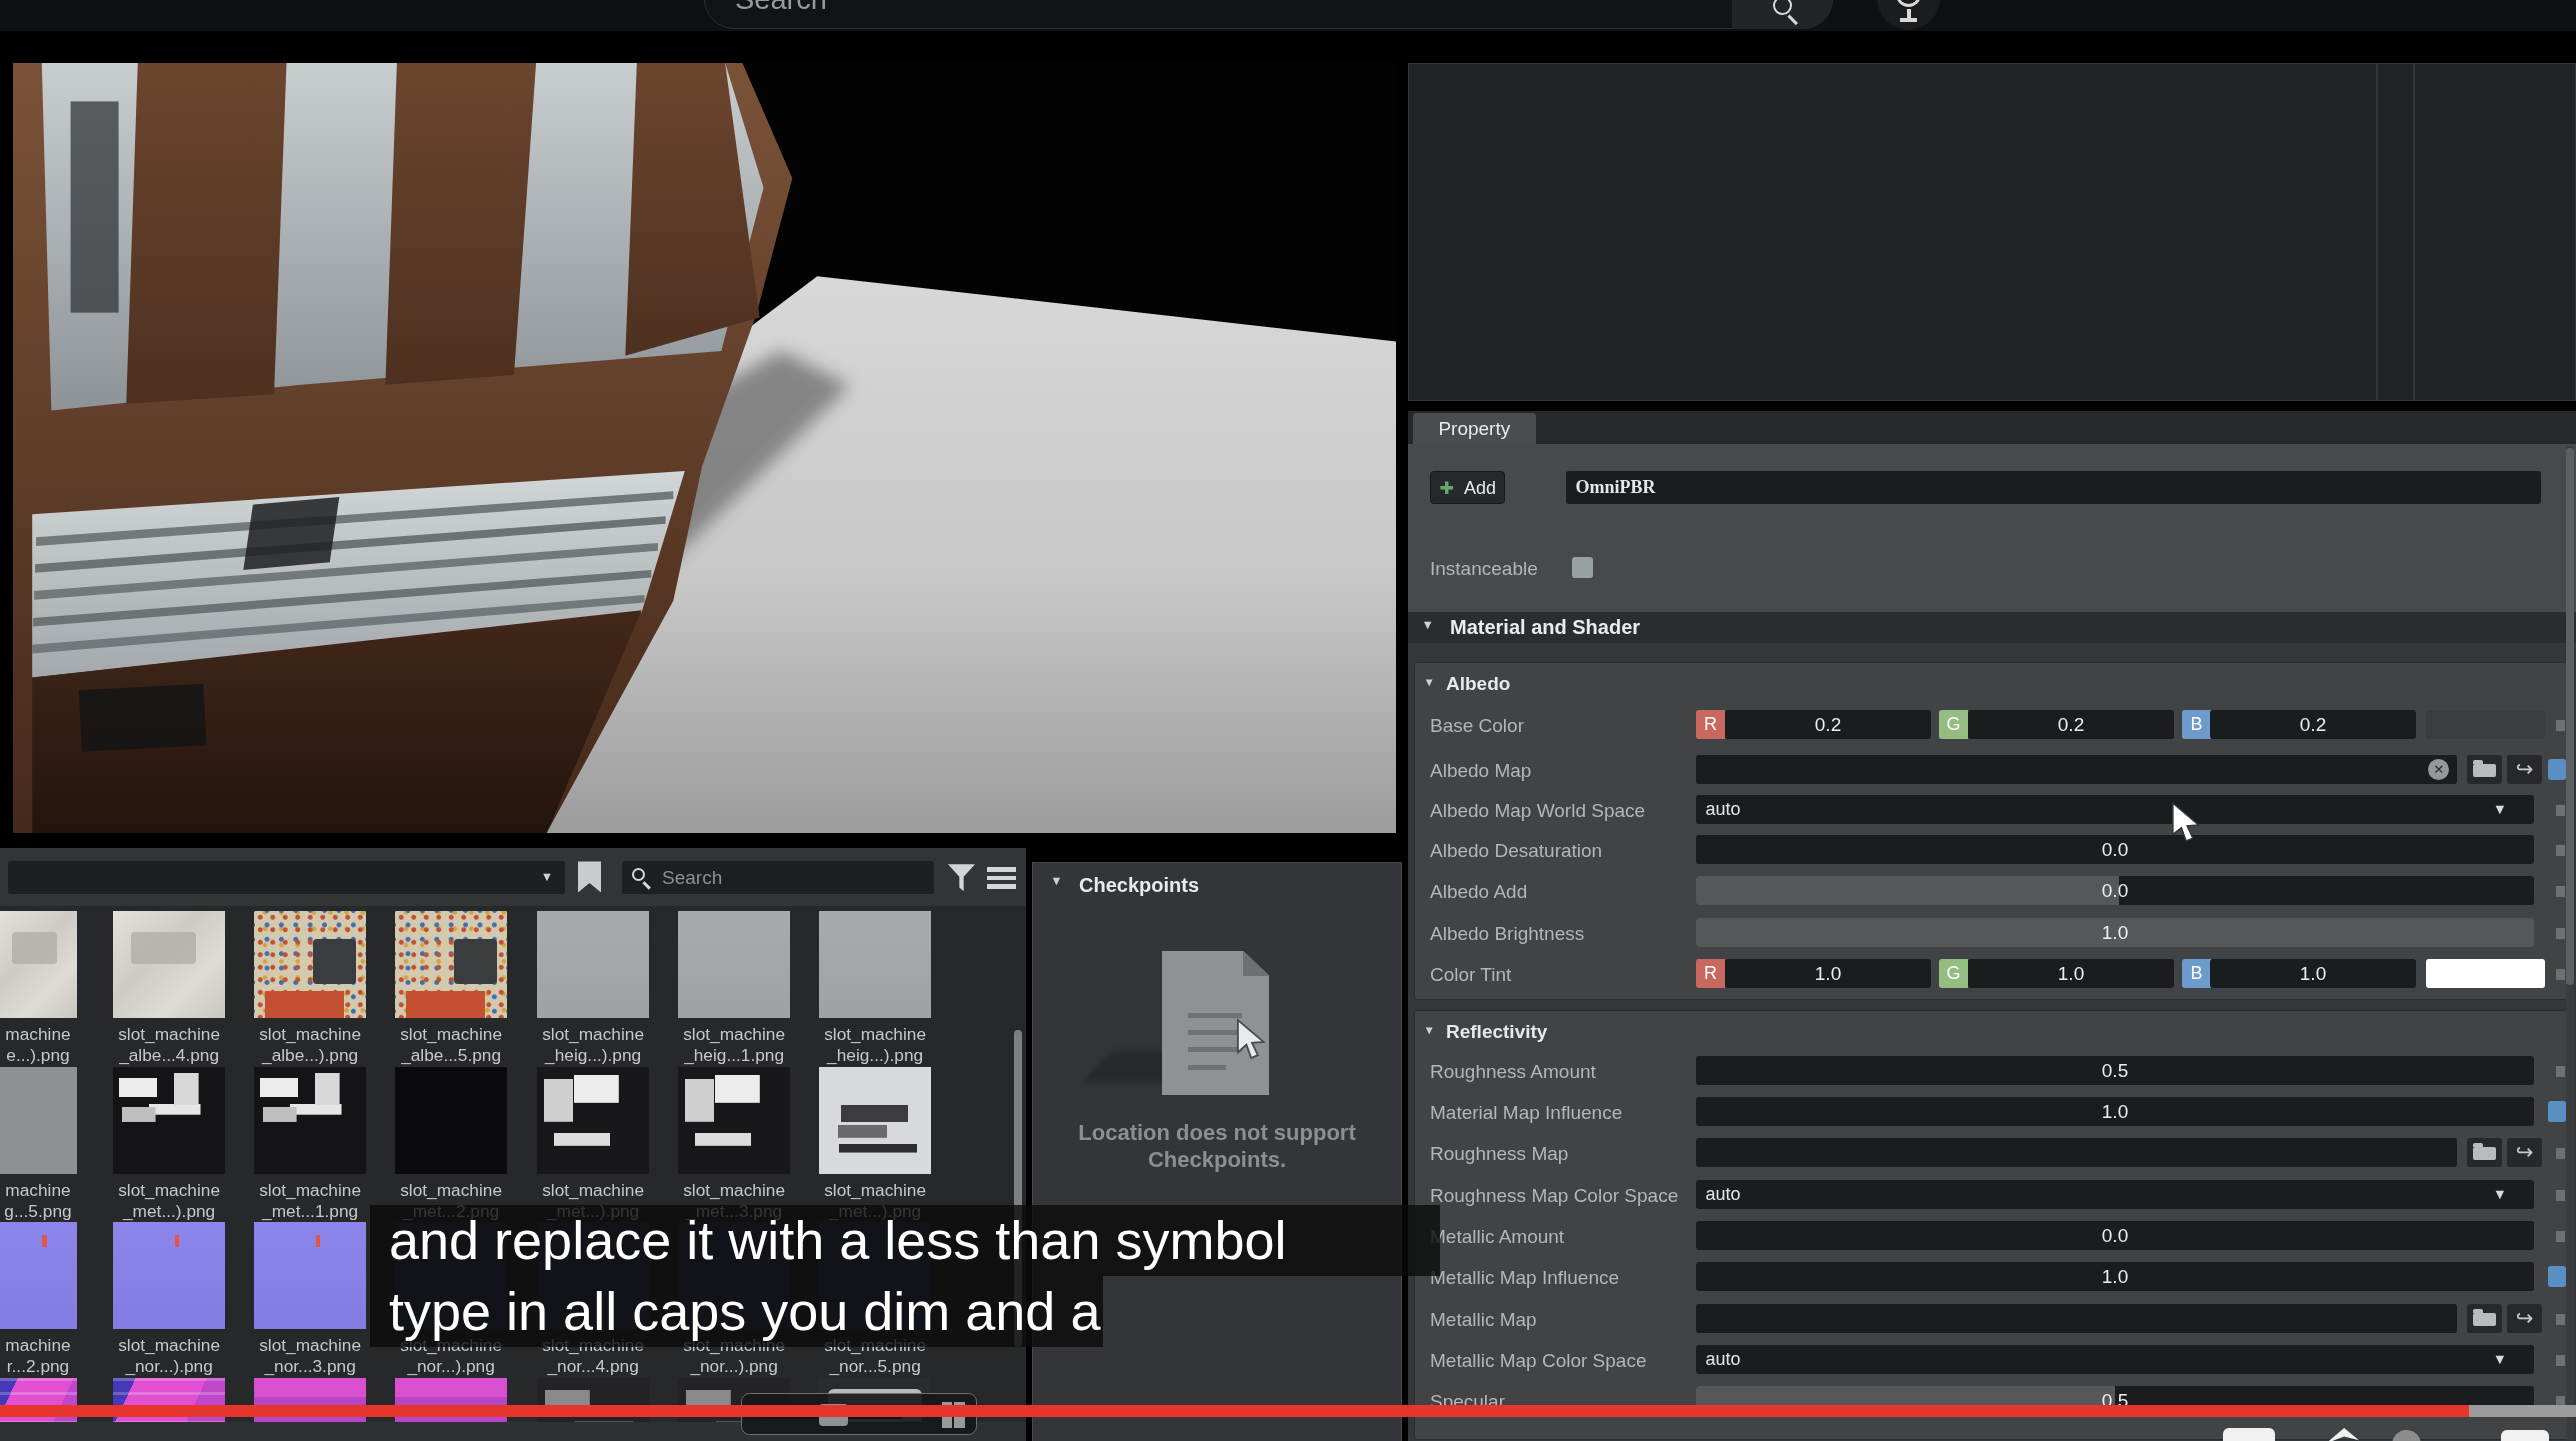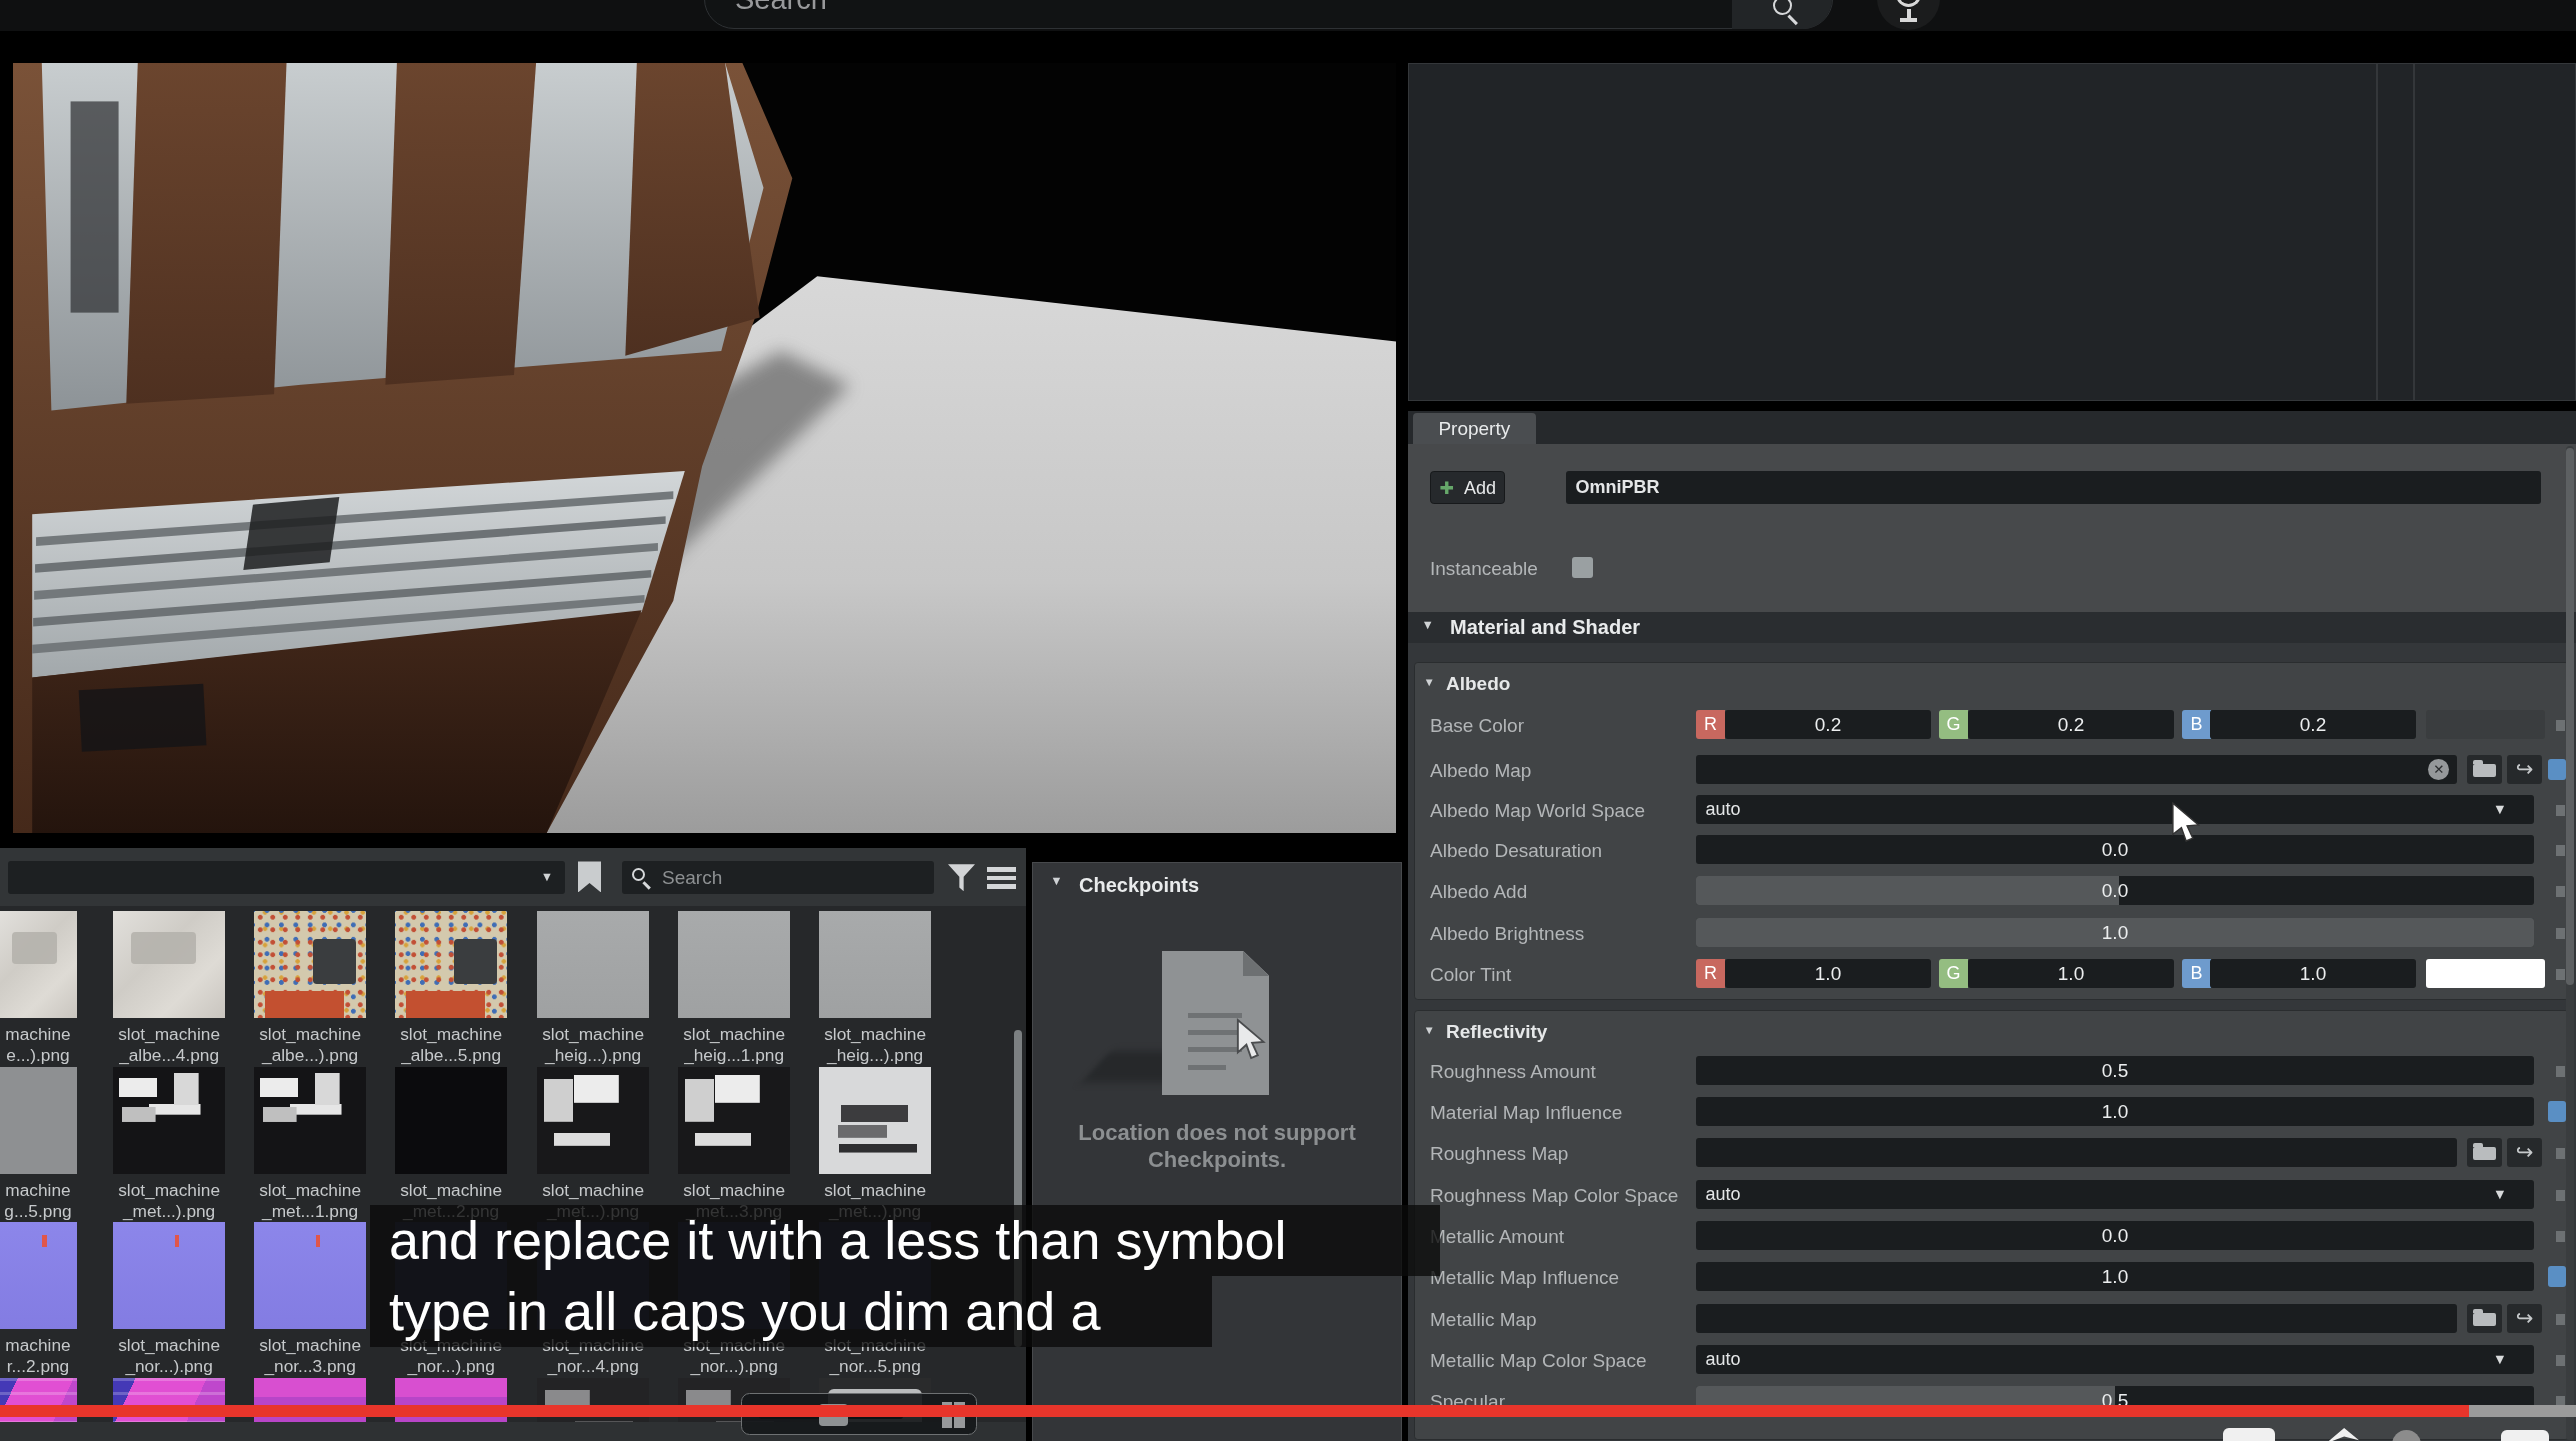--- a/index.html
+++ b/index.html
@@ -509,21 +509,21 @@
   <div class="ptabstrip">
     <div class="ptab">Property</div>
   </div>
 
   <div class="prow" style="top:60px;">
     <div class="addbtn">
       <span class="plus" style="color:#66a86a;">✚</span>
       <span class="lbl">Add</span>
     </div>
     <div class="pfield" style="left:158px; width:975px; height:33px;">
-      <span class="ptext" style="font-weight:bold; line-height:33px;">OmniPBR</span>
+      <span class="ptext" style="font-weight:bold; line-height:33px;font-family:Liberation Serif, serif;">OmniPBR</span>
     </div>
   </div>
 
 
   <div class="prow" style="top:142px;">
     <span class="plabel">Instanceable</span>
     <span class="checkbox" style="left:164px; top:3.8px;"></span>
   </div>
 
   <div class="matsection">
@@ -718,21 +718,21 @@
     </div>
     <span class="dot" style="left:1148px; top:9.6px;"></span>
   </div>
 
   <div class="pscroll">
     <span class="thumbbar"></span>
   </div>
 </div>
 
 <div class="cap" style="top:1205px; width:1070px;">and replace it with a less than symbol</div>
-<div class="cap" style="top:1276px; width:842px;">type in all caps you dim and a</div>
+<div class="cap" style="top:1276px; width:733px;">type in all caps you dim and a</div>
 
 <div class="progress red"></div>
 <div class="progress buf"></div>
 <span class="player-ico" style="left:2223px; top:1428px; width:52px; height:25px; border-radius:5.8px;"></span>
 <span class="player-ico" style="left:2326px; top:1428px; width:33px; height:15.4px; clip-path:polygon(0 100%,55% 0,100% 80%,55% 55%);"></span>
 <span class="player-ico" style="left:2392px; top:1430px; width:29px; height:29px; border-radius:50%; background:#8c8c8c;"></span>
 <span class="player-ico" style="left:2501px; top:1430px; width:48px; height:25px; border-radius:5.8px;"></span>
 
 <svg class="cursor" style="left:2171px; top:802px;" width="36" height="42" viewBox="0 0 38 44">
   <path d="M2,1 L2,34 L11,27 L16,41 L23,38 L17,25 L29,24 Z" fill="#ffffff" stroke="#333" stroke-width="1.5"></path>

